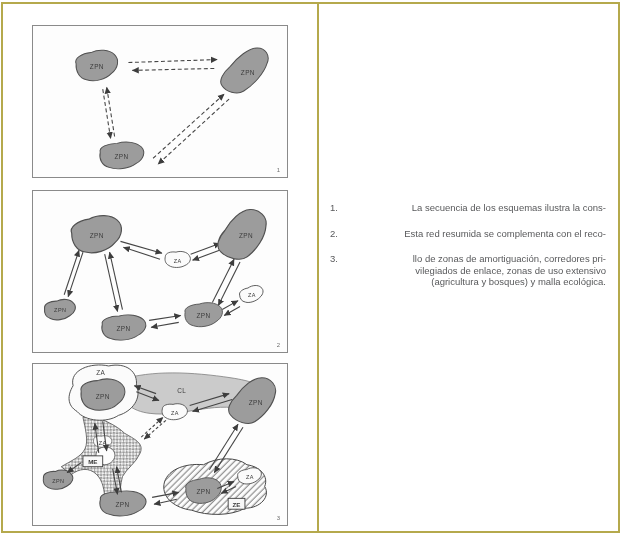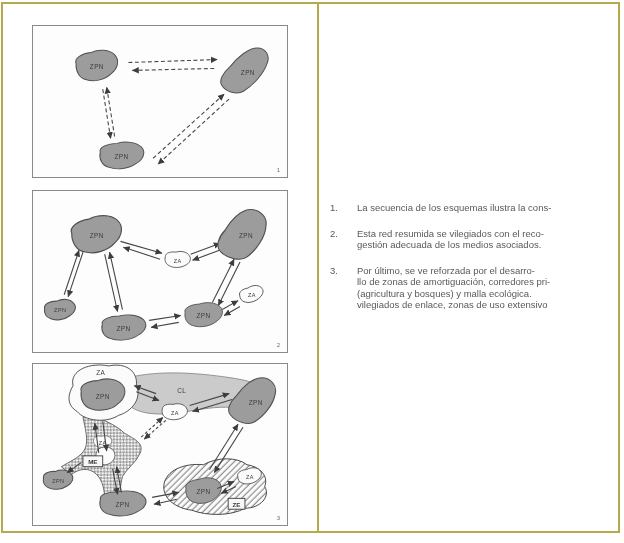--- a/index.html
+++ b/index.html
@@ -25,21 +25,21 @@
   .boxtext{font-family:"Liberation Sans",sans-serif;font-size:6.3px;font-weight:bold;
            fill:#3a3a3a;text-anchor:middle;}
   .arrows{stroke:#454545;stroke-width:1.1;fill:none;}
   .dashed{stroke-dasharray:4 2.6;}
   .dashed2{stroke-dasharray:3 2.2;}
 
   .notes{position:absolute;left:327px;top:198px;width:276px;color:#58595b;
          font-size:9.5px;line-height:11.5px;}
   .note-item{display:flex;margin-bottom:14px;}
   .note-num{width:27px;flex:0 0 27px;}
-  .note-text{flex:1;}
+  .note-text{flex:1;text-align:right;}
   .line{display:block;}
 </style>
 </head>
 <body>
 
 <div class="stage">
   <div class="frame">
     <div class="divider"></div>
 
     <figure class="panel" id="panel-1">
@@ -190,28 +190,26 @@
     <div class="notes">
       <div class="note-item">
         <span class="note-num">1.</span>
         <span class="note-text">
           <span class="line">La secuencia de los esquemas ilustra la cons-</span>
         </span>
       </div>
       <div class="note-item">
         <span class="note-num">2.</span>
         <span class="note-text">
-          <span class="line">Esta red resumida se vilegiados con el reco-</span>
-          <span class="line">gestión adecuada de los medios asociados.</span>
+          <span class="line">Esta red resumida se complementa con el reco-</span>
         </span>
       </div>
       <div class="note-item">
         <span class="note-num">3.</span>
         <span class="note-text">
-          <span class="line">Por último, se ve reforzada por el desarro-</span>
           <span class="line">llo de zonas de amortiguación, corredores pri-</span>
+          <span class="line">vilegiados de enlace, zonas de uso extensivo</span>
           <span class="line">(agricultura y bosques) y malla ecológica.</span>
-          <span class="line">vilegiados de enlace, zonas de uso extensivo</span>
         </span>
       </div>
     </div>
   </div>
 </div>
 
 </body></html>

